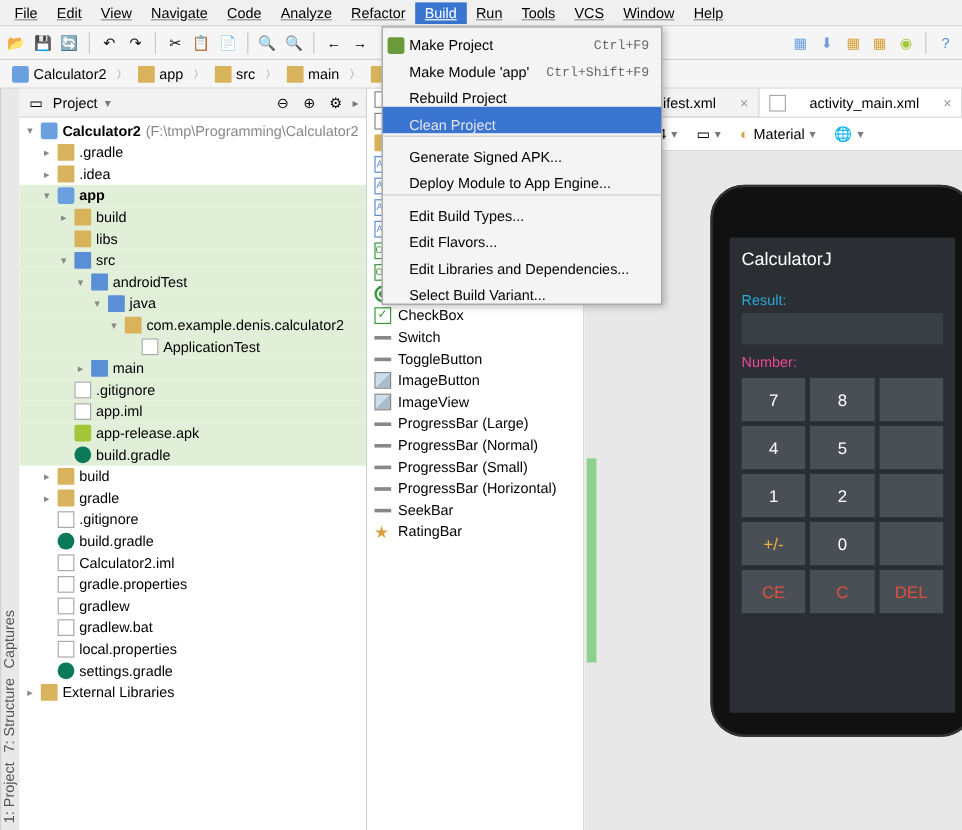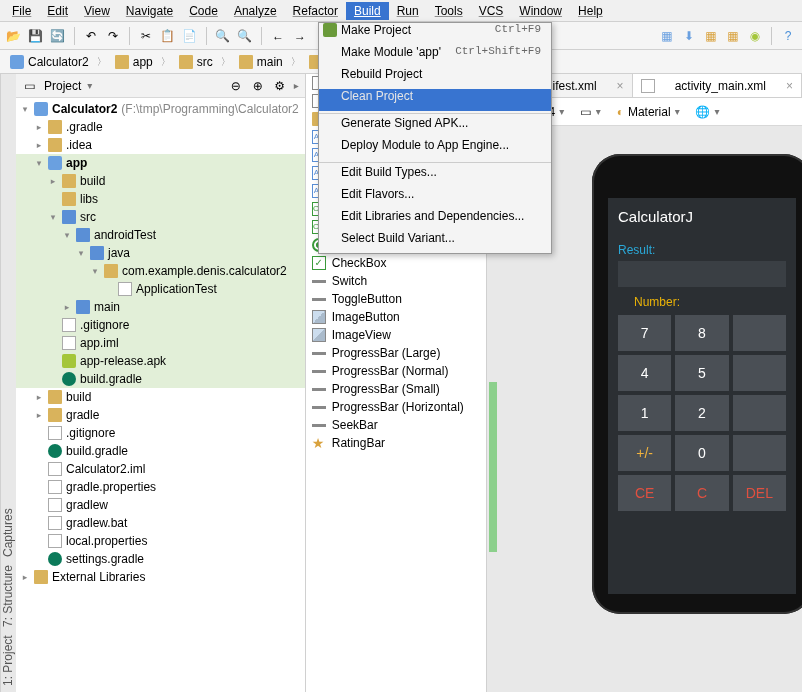--- a/index.html
+++ b/index.html
@@ -43,28 +43,28 @@
   .tab .close{color:#999;}
   .designbar { display:flex; align-items:center; gap:8px; height:28px; padding:0 6px; border-bottom:1px solid #d8d8d8;}
   .designbar .dd { display:flex; align-items:center; gap:4px; padding:2px 4px;}
   .preview { flex:1; background:#e8e8e8; display:flex; justify-content:flex-end; padding-top:28px; position:relative;}
   .marker { position:absolute; left:2px; width:8px; background:#8cd08c;}
   .phone { width:220px; height:460px; background:#111; border-radius:28px; padding:44px 16px 20px 16px; margin-right:-10px; box-shadow: inset 0 0 0 2px #333;}
   .screen { width:100%; height:100%; background:#2b2f33; color:#fff; padding:10px;}
   .apptitle { font-size:15px; margin-bottom:18px;}
   .lbl { font-size:12px; color:#2aa8d8; margin:6px 0 4px;}
   .field { height:26px; background:#3a3f44; margin-bottom:8px;}
-  .lbl2 { font-size:12px; color:#eab308; margin:6px 16px 6px;}
+  .lbl2 { font-size:12px; color:#ec4899; margin:6px 0 6px;}
   .keypad { display:grid; grid-template-columns: repeat(3,1fr); gap:4px;}
   .key { background:#4a4f55; color:#fff; height:36px; display:flex; align-items:center; justify-content:center; font-size:14px;}
   .key.op { color:#f0b23e;}
   .key.red { color:#e05040;}
   
   .dropdown { position:absolute; left:318px; top:22px; width:234px; background:#f4f4f4; border:1px solid #999; box-shadow:2px 2px 6px rgba(0,0,0,.25); z-index:100;}
-  .dropdown .row { display:flex; align-items:flex-start; height:22px; padding:0 10px 0 22px; position:relative;}
+  .dropdown .row { display:flex; align-items:flex-end; height:22px; padding:0 10px 0 22px; position:relative;}
   .dropdown .row .sc { position:absolute; right:10px; color:#666; font-size:11px;font-family:Liberation Mono, monospace;}
   .dropdown .row.sel { background:#3874d0; color:#e5e5e5;}
   .dropdown hr { border:none; border-top:1px solid #ccc; margin:2px 0;}
   .dropdown .row .mi { position:absolute; left:4px; width:14px; height:14px;}
 </style>
 </head>
 <body>
 
 <div class="menubar" id="menubar">
     <span>File</span>

